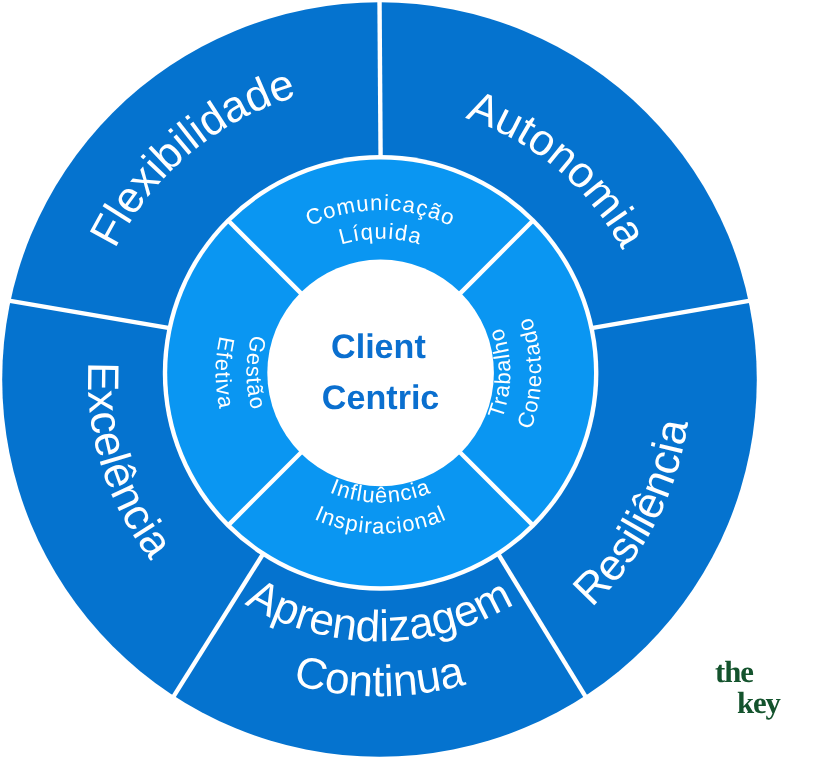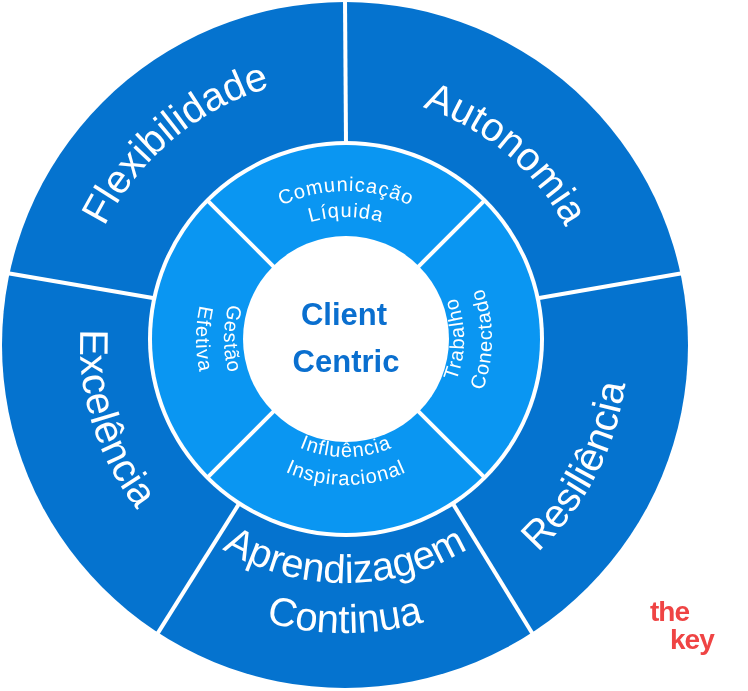--- a/index.html
+++ b/index.html
@@ -3,22 +3,22 @@
   <meta charset="utf-8">
   <style>
     html, body { margin: 0; padding: 0; background: #ffffff; }
     body { width: 748px; height: 691px; position: relative; overflow: hidden; }
     #wheel { position: absolute; left: 0; top: 0; }
     .outer-label { font-family: "Liberation Sans", sans-serif; font-size: 40px; fill: #ffffff; }
     .inner-label { font-family: "Liberation Sans", sans-serif; font-size: 20px; fill: #ffffff; letter-spacing: 1px; }
     .center-label { font-family: "Liberation Sans", sans-serif; font-size: 31px; font-weight: bold; fill: #0a6fcf; }
     .logo {
       position: absolute; left: 650px; top: 598px;
-      font-family: Liberation Sans, sans-serif; font-weight: bold;
-      color: #ef4444; font-size: 28px; line-height: 28px;
+      font-family: Liberation Serif, serif; font-weight: bold;
+      color: #14532d; font-size: 28px; line-height: 28px;
       letter-spacing: -1px;
     }
     .logo span { display: block; }
   </style>
 </head>
 <body>
 
 <svg id="wheel" width="748" height="691" viewBox="0 0 748 691">
   <defs>
     <path id="arc-flex" d="M 78.01982091141218 321.6422609436275 A 268 268 0 0 1 368.3577390563724 78.01982091141218"></path>

